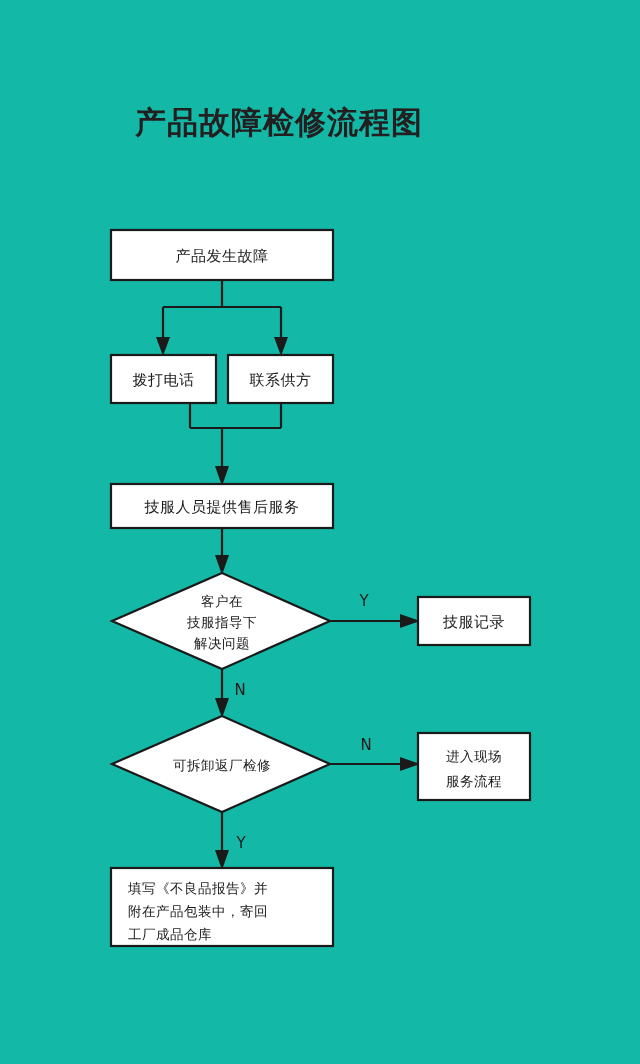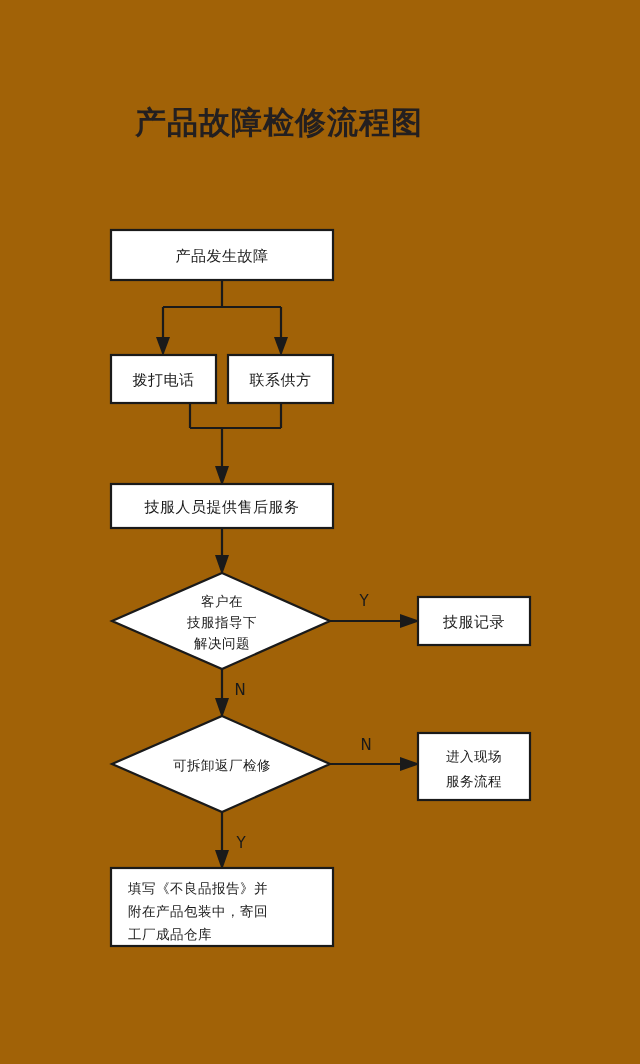--- a/index.html
+++ b/index.html
@@ -12,21 +12,21 @@
     width: 640px;
     height: 1064px;
     overflow: hidden;
     font-family: "DejaVu Sans", "Liberation Sans", sans-serif;
     color: #1a1a1a;
   }
   #page {
     position: relative;
     width: 640px;
     height: 1064px;
-    background: #a16207;
+    background: #14b8a6;
   }
   #flow-svg {
     position: absolute;
     left: 0;
     top: 0;
     width: 640px;
     height: 1064px;
   }
   .chart-title {
     font-size: 31px;

